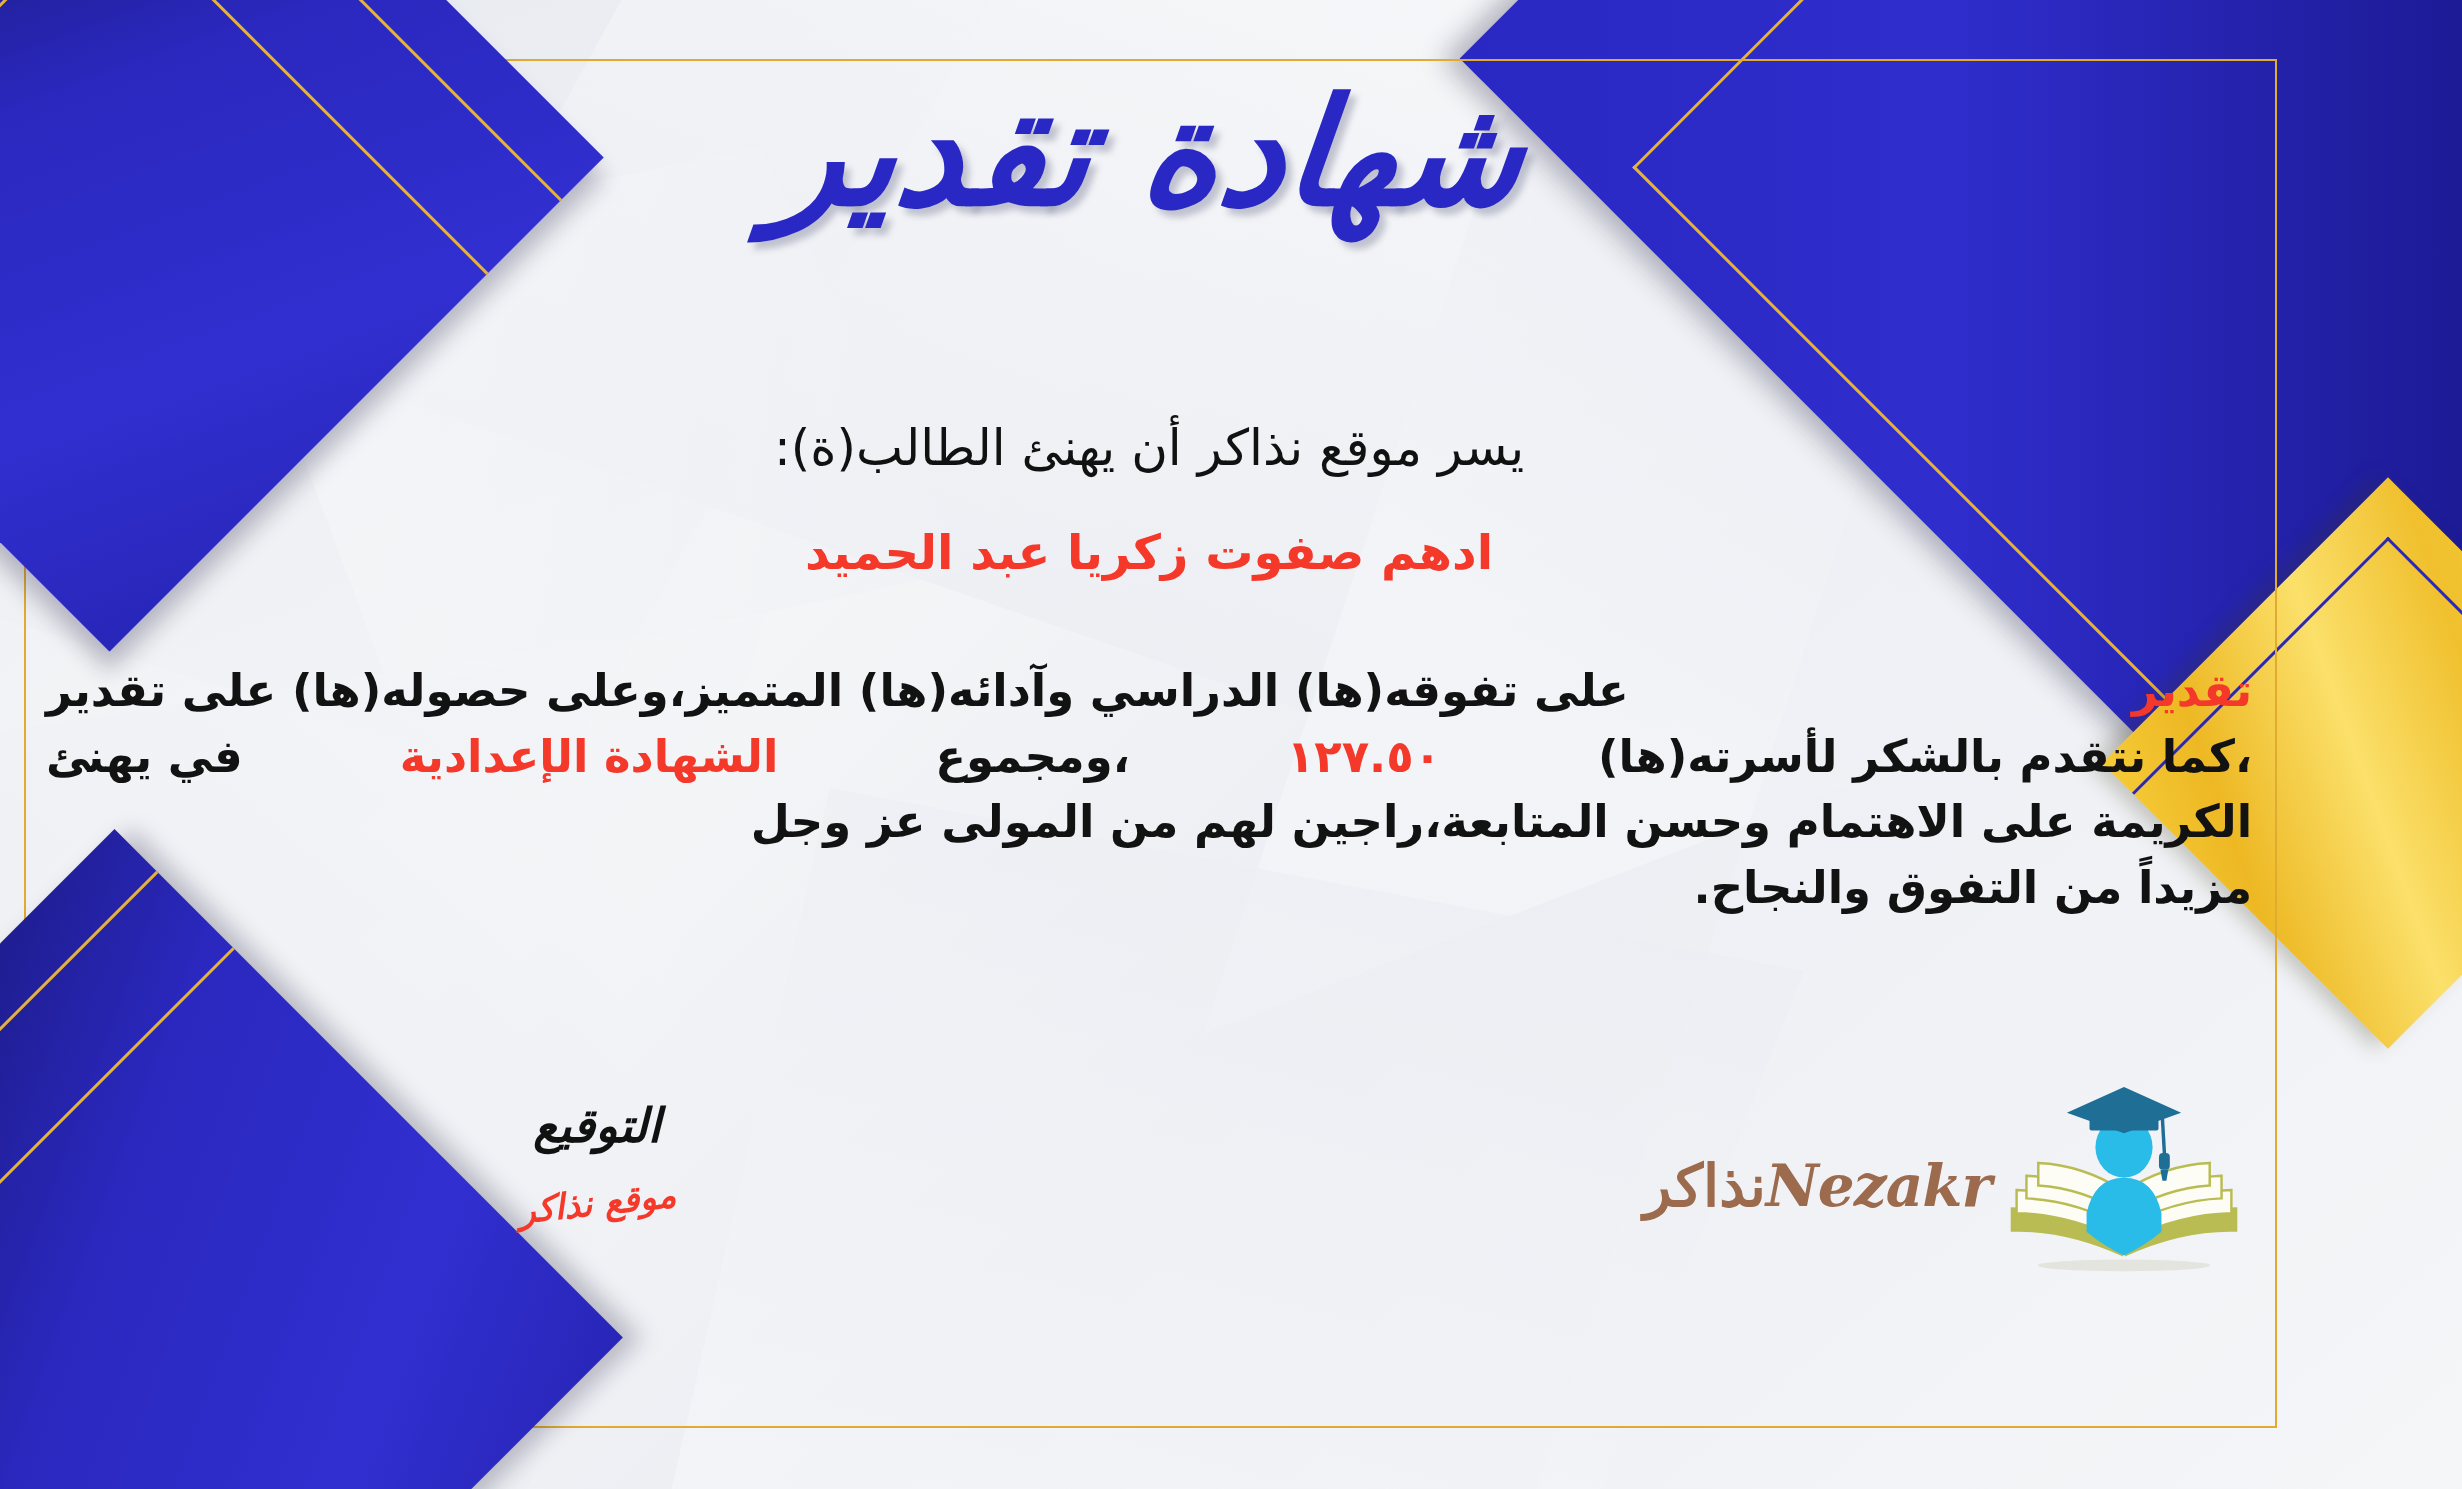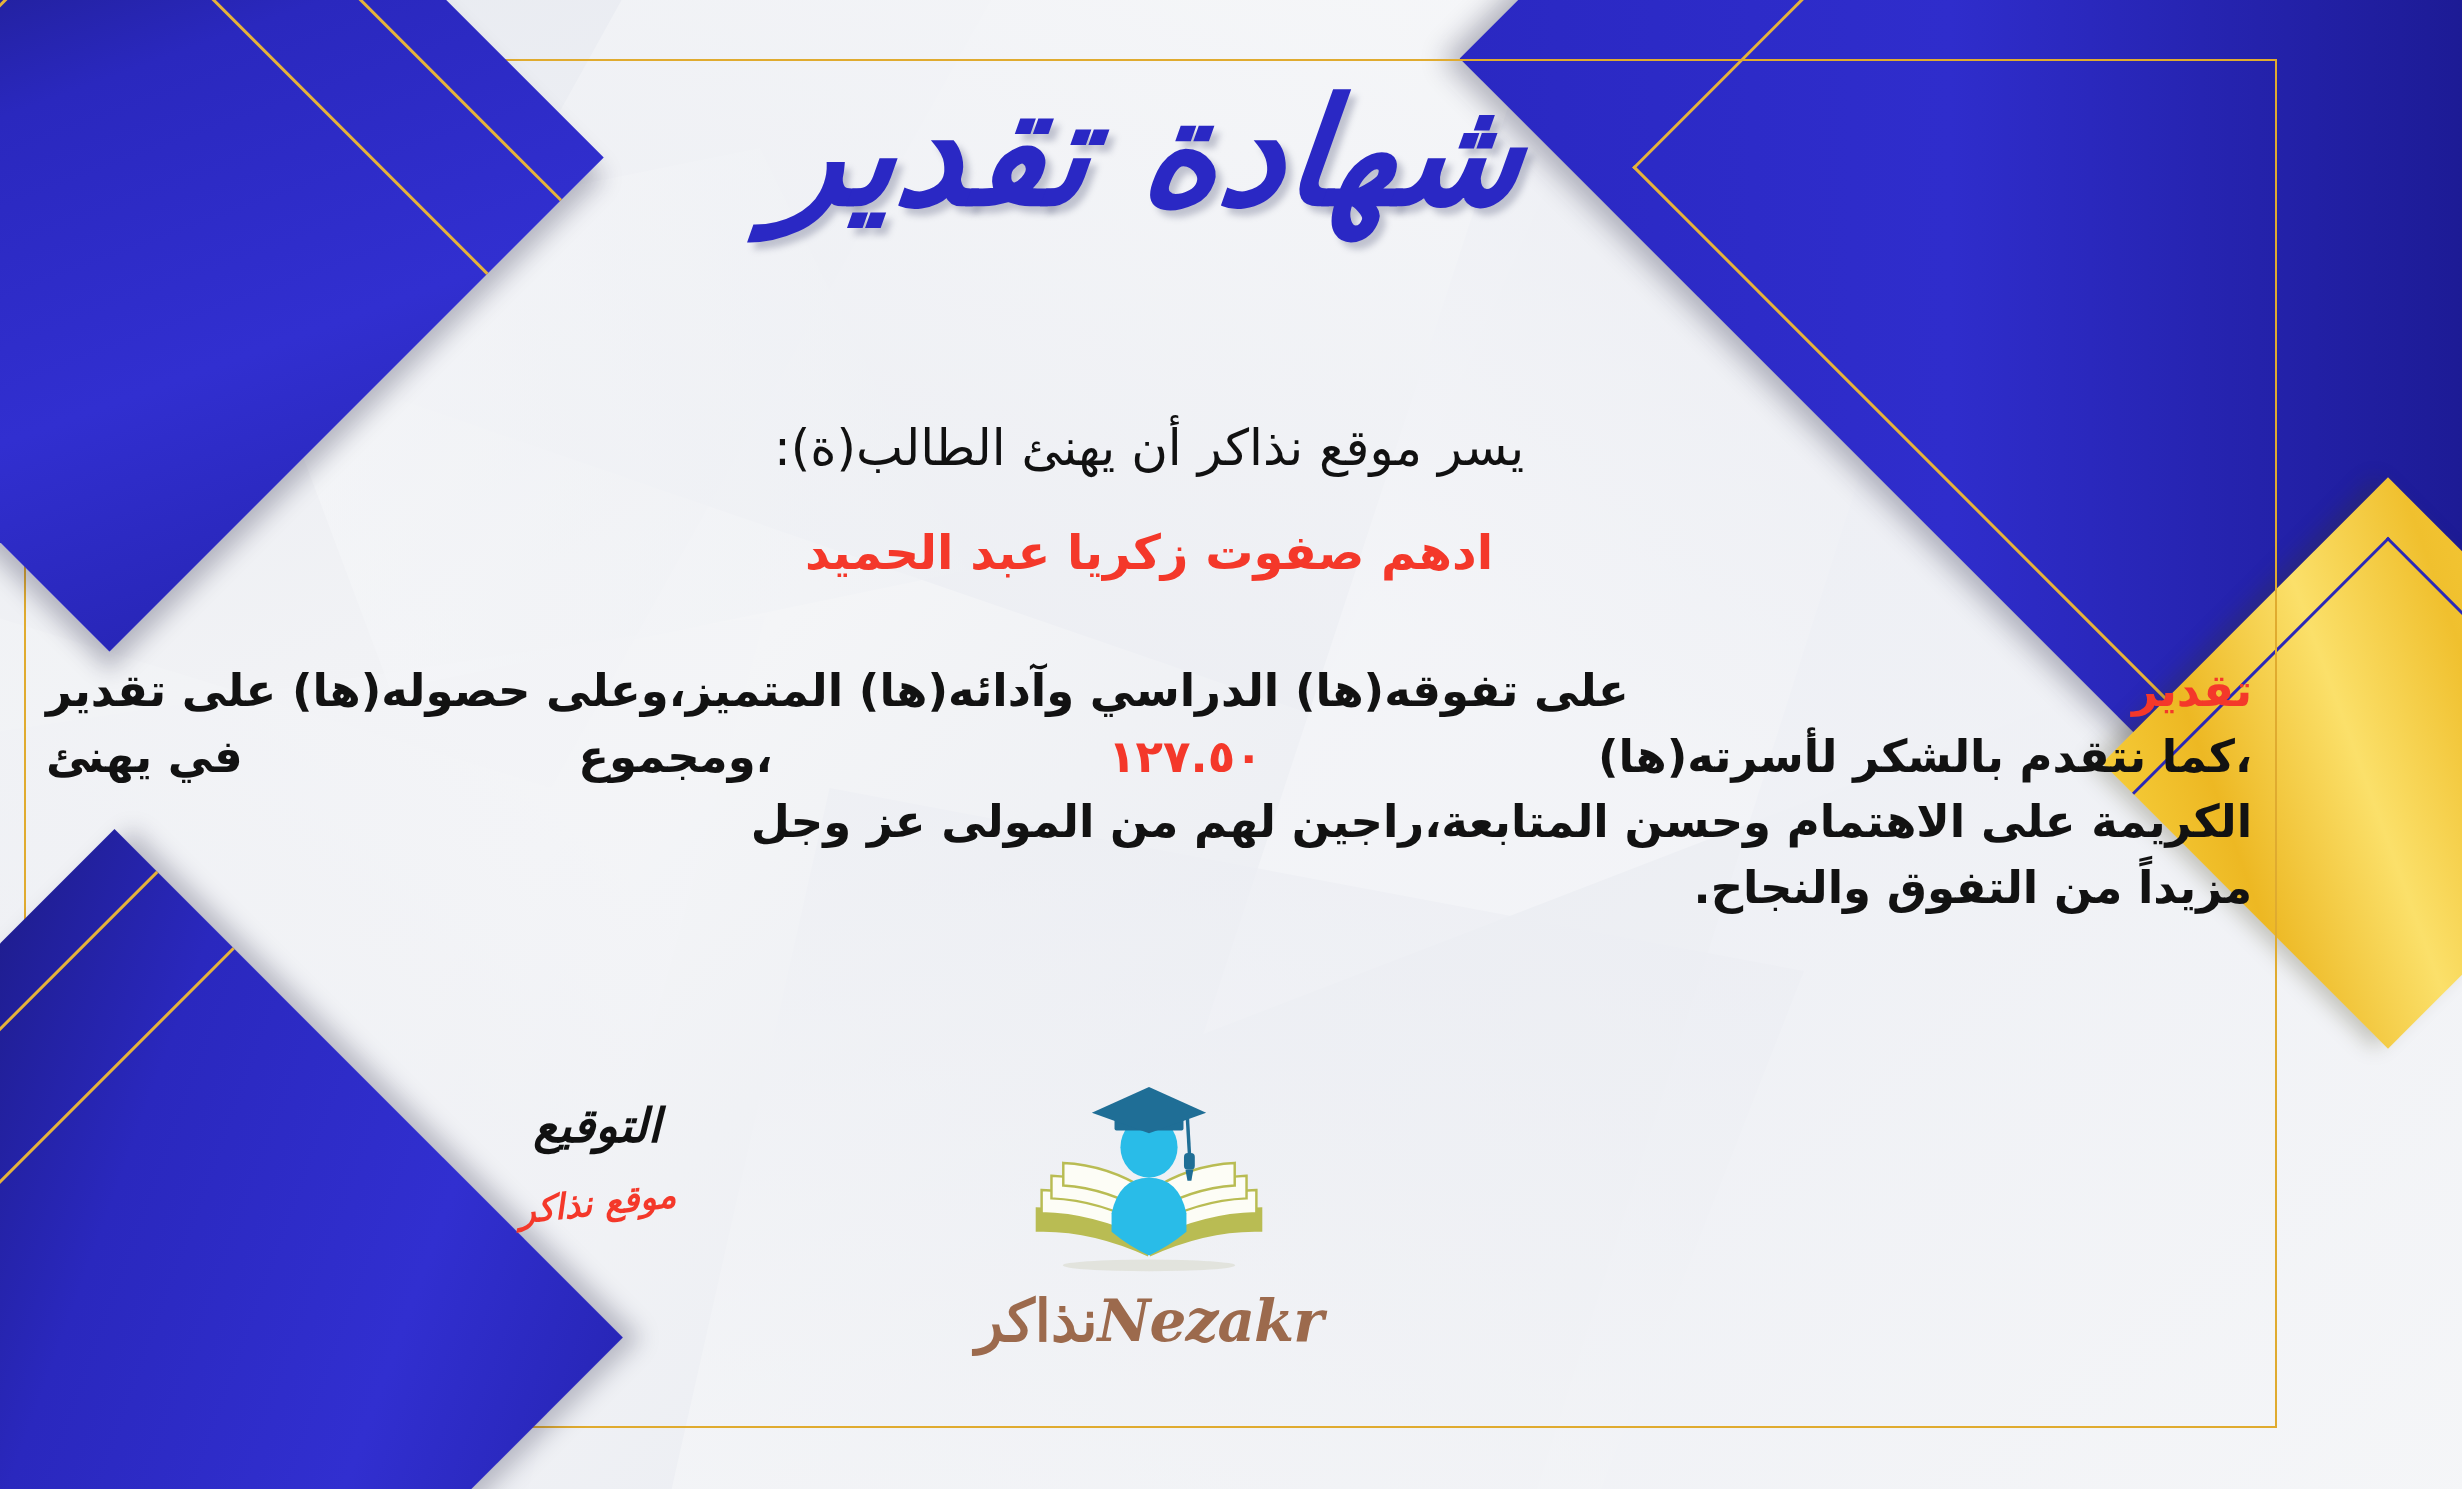--- a/index.html
+++ b/index.html
@@ -249,21 +249,21 @@
     transform: rotate(-6deg);
     display: inline-block;
     letter-spacing: 1px;
   }
 
   .logo-area {
     position: absolute;
     top: 1010px;
     left: 0; right: 0;
     display: flex;
-    flex-direction: column;
+    flex-direction: row;
     align-items: center;
   }
   .logo-mark { width: 266px; height: 212px; display: block; }
   .logo-word {
     margin-top: -8.9px;
     font-family: "DejaVu Serif", "Liberation Serif", serif;
     font-size: 58px;
     font-weight: 700;
     color: #9c6a4d;
     letter-spacing: -1px;
@@ -322,20 +322,21 @@
 
       <div class="body-line line-justify">
         <span class="seg hl">تقدير</span>
         <span class="seg">على تفوقه(ها) الدراسي وآدائه(ها) المتميز،وعلى حصوله(ها) على تقدير</span>
       </div>
 
       <div class="body-line line-justify">
         <span class="seg">،كما نتقدم بالشكر لأسرته(ها)</span>
         <span class="seg hl">١٢٧.٥٠</span>
         <span class="seg">،ومجموع</span>
+        <span class="seg hl">الشهادة الإعدادية</span>
         <span class="seg">في يهنئ</span>
       </div>
 
       <div class="body-line line-center">الكريمة على الاهتمام وحسن المتابعة،راجين لهم من المولى عز وجل</div>
 
       <div class="body-line line-center">مزيداً من التفوق والنجاح.</div>
     </div>
 
     <div class="sig-area">
       <div class="sig-label">التوقيع</div>

